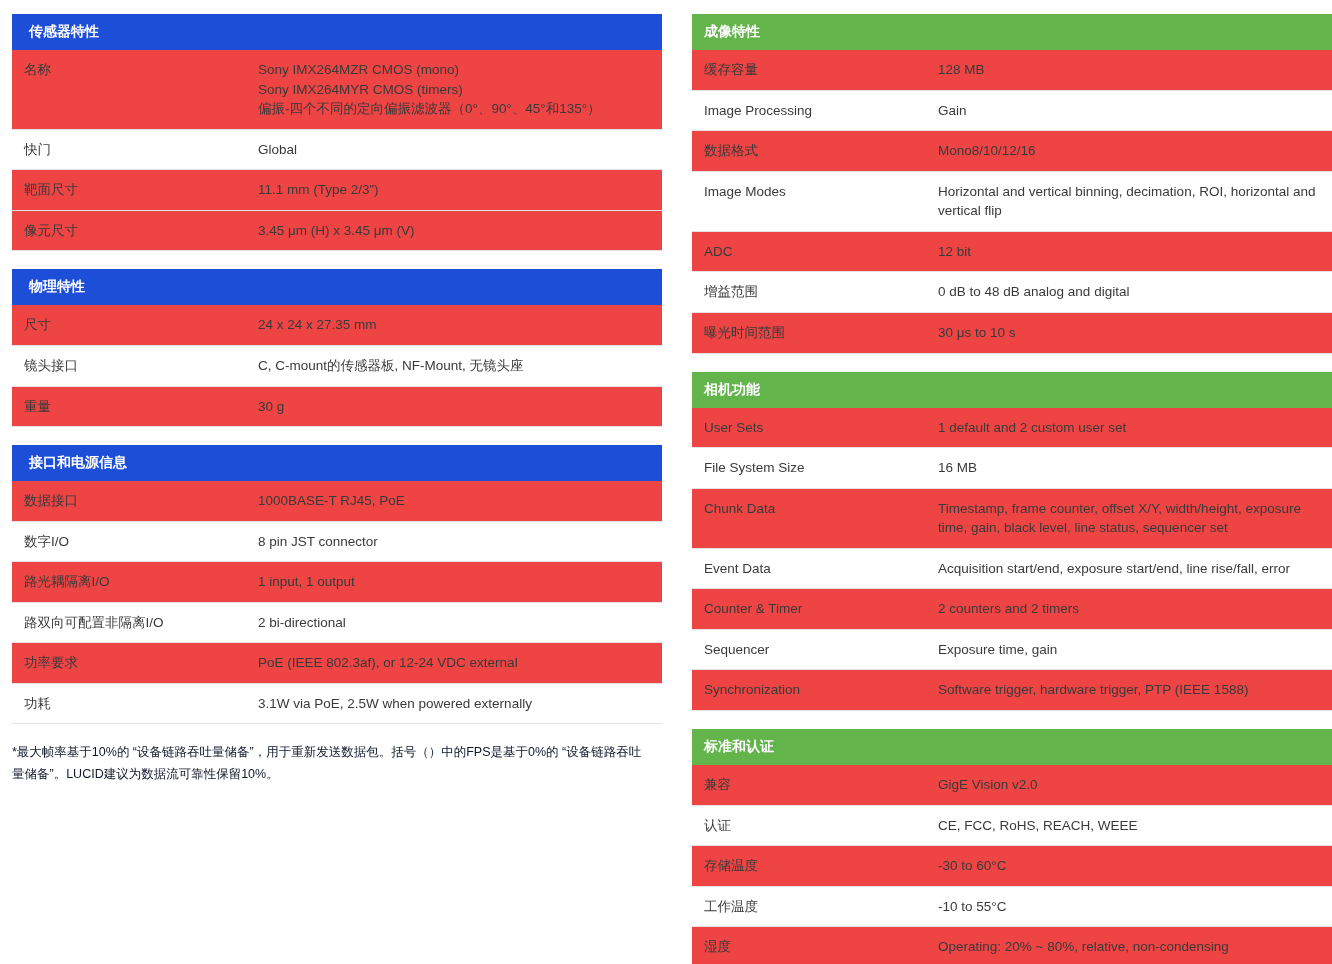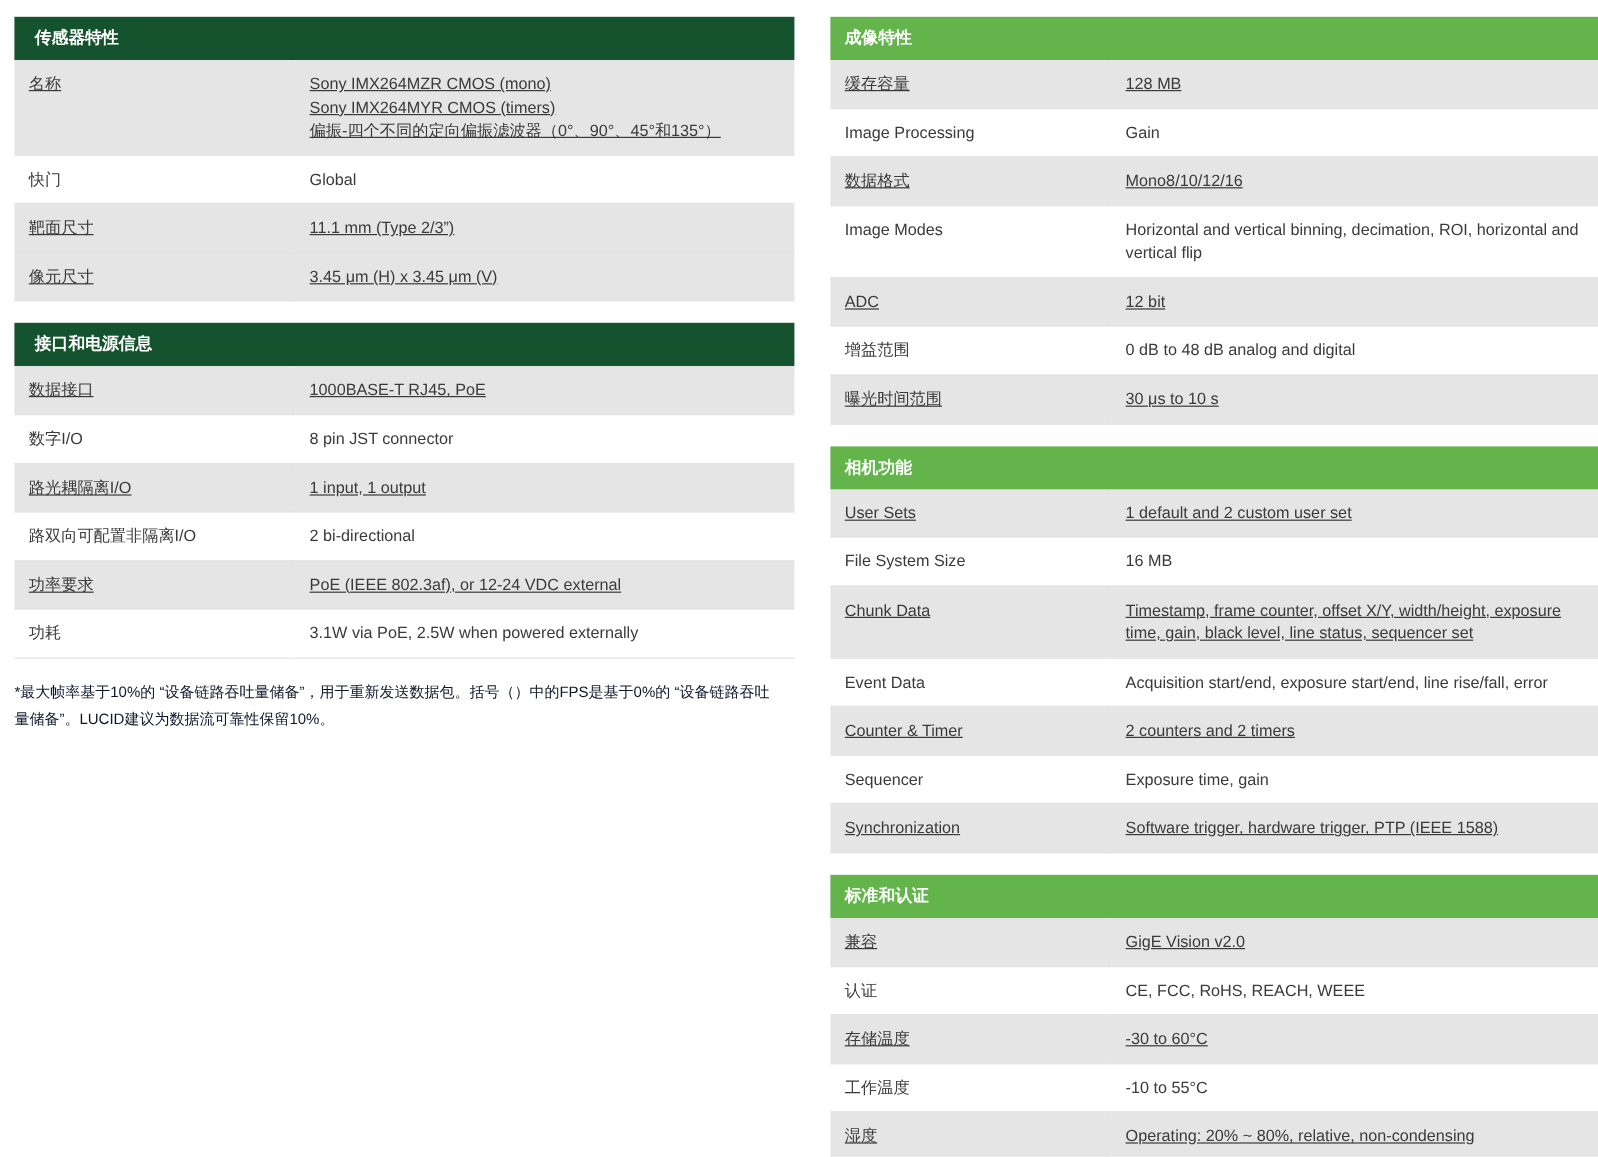--- a/index.html
+++ b/index.html
@@ -41,21 +41,21 @@
   .spec-table caption {
     caption-side: top;
     text-align: left;
     padding: 9px 12px;
     font-size: 14px;
     font-weight: bold;
     color: #ffffff;
     box-sizing: border-box;
   }
   .blue caption {
-    background: #14532d;
+    background: #1d4ed8;
     padding-left: 17px;
   }
   .green caption {
     background: #63b44b;
   }
   .spec-table td {
     padding: 10px 12px;
     vertical-align: top;
     border-bottom: 1px solid #e2e2e2;
     line-height: 1.45;
@@ -65,22 +65,21 @@
   .spec-table tr:last-child td {
     border-bottom: 1px solid #e2e2e2;
   }
   .spec-table td.label {
     width: 210px;
   }
   .right .spec-table td.label {
     width: 210px;
   }
   .spec-table tr.alt td {
-    background: #e5e5e5;
-    text-decoration: underline;
+    background: #ef4444;
   }
   .value-line {
     display: block;
   }
   .footnote {
     margin-top: 14px;
     font-size: 12.5px;
     line-height: 1.75;
     color: #0f172a;
     width: 640px;
@@ -116,20 +115,43 @@
           </tr>
           <tr class="alt">
             <td class="label">像元尺寸</td>
             <td class="value">
               <span class="value-line">3.45 μm (H) x 3.45 μm (V)</span>
             </td>
           </tr>
         </tbody>
       </table>
       <table class="spec-table blue">
+        <caption>物理特性</caption>
+        <tbody>
+          <tr class="alt">
+            <td class="label">尺寸</td>
+            <td class="value">
+              <span class="value-line">24 x 24 x 27.35 mm</span>
+            </td>
+          </tr>
+          <tr>
+            <td class="label">镜头接口</td>
+            <td class="value">
+              <span class="value-line">C, C-mount的传感器板, NF-Mount, 无镜头座</span>
+            </td>
+          </tr>
+          <tr class="alt">
+            <td class="label">重量</td>
+            <td class="value">
+              <span class="value-line">30 g</span>
+            </td>
+          </tr>
+        </tbody>
+      </table>
+      <table class="spec-table blue">
         <caption>接口和电源信息</caption>
         <tbody>
           <tr class="alt">
             <td class="label">数据接口</td>
             <td class="value">
               <span class="value-line">1000BASE-T RJ45, PoE</span>
             </td>
           </tr>
           <tr>
             <td class="label">数字I/O</td>

